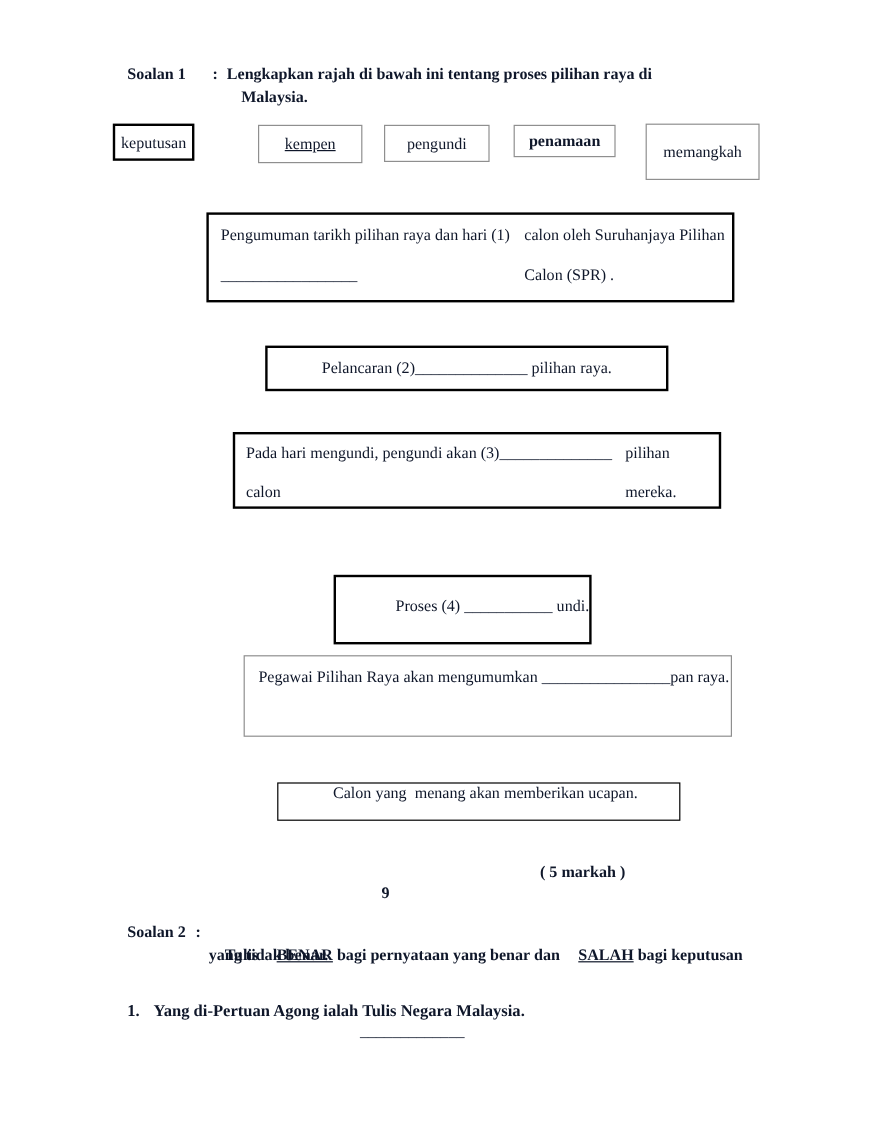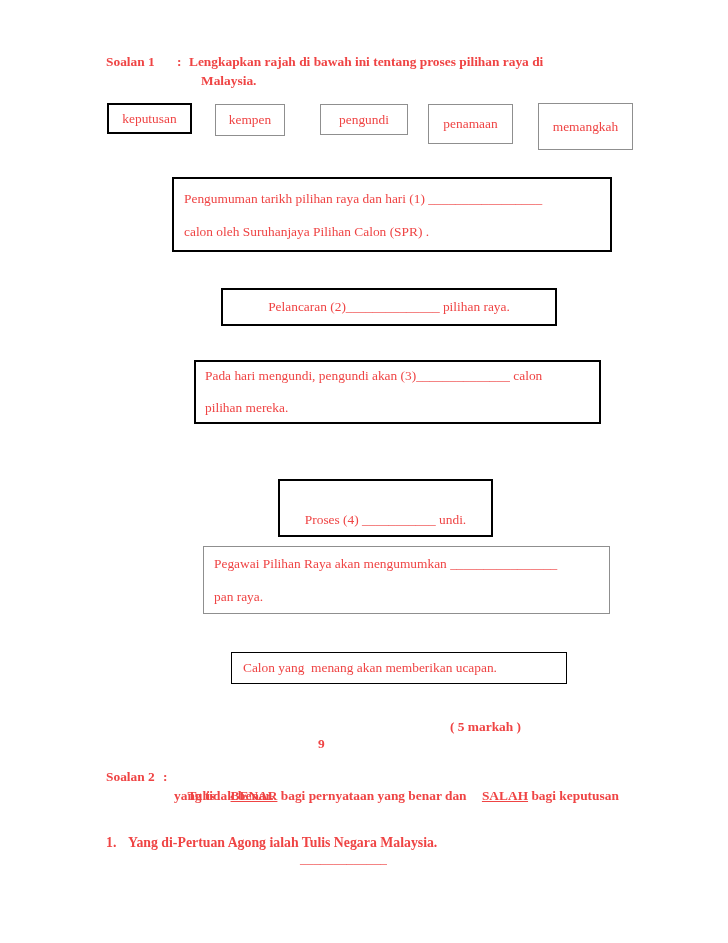--- a/index.html
+++ b/index.html
@@ -1,32 +1,32 @@
 <!DOCTYPE html>
 <html><head>
 <meta charset="utf-8">
 <style>
   * { margin:0; padding:0; box-sizing:border-box; }
   html,body { background:#ffffff; }
   .page {
     position:relative; width:728px; height:943px; background:#ffffff;
-    color:#ef4444; font-family:"Liberation Serif","DejaVu Serif",serif;
+    color:#0f172a; font-family:"Liberation Serif","DejaVu Serif",serif;
     overflow:hidden;
   }
   .abs { position:absolute; white-space:pre-wrap; }
   .t  { font-size:13.4px; line-height:19px; }
   .b  { font-weight:bold; }
   .u  { text-decoration:underline;padding-left:12px; }
   .wb {
     position:absolute; display:flex; align-items:center; justify-content:center;
     font-size:13.4px; background:#fff; white-space:pre;
   }
   .wb-dark  { border:2px solid #000000; }
   .wb-light { border:1px solid #8f8f8f; }
-  .fbox { position:absolute; font-size:13.4px; background:#fff; display:flex; flex-direction:column; }
+  .fbox { position:absolute; font-size:13.4px; background:#fff; display:flex; flex-direction:row; }
   .fbox .fline { white-space:pre-wrap; }
   .bd2 { border:2px solid #000000; }
   .bd1 { border:1px solid #000000; }
   .bdg { border:1px solid #8f8f8f; }
   .two-line  { justify-content:center; padding-left:10px; }
   .two-line .fline { line-height:33px; }
   .one-center { justify-content:center; align-items:center; }
   .bottom-center { justify-content:flex-end; align-items:center; padding-bottom:7px;margin-top:24px; }
   .one-left { justify-content:center; padding-left:11px; }
   .q1 { font-size:13.8px; }
@@ -34,24 +34,24 @@
 </head>
 <body>
 
 <div class="page">
 
   <div class="abs t b" style="left:106px; top:52px;">Soalan 1</div>
   <div class="abs t b" style="left:177px; top:52px;">:</div>
   <div class="abs t b" style="left:189px; top:52px;">Lengkapkan rajah di bawah ini tentang proses pilihan raya di</div>
   <div class="abs t b" style="left:201px; top:71px;">Malaysia.</div>
 
-  <div class="wb wb-dark" style="left:107px; top:103px; width:85px; height:31px;">keputusan</div>
-  <div class="wb wb-light" style="left:215px; top:104px; width:70px; height:32px;">kempen</div>
+  <div class="wb wb-dark" style="left:94px; top:103px; width:68px; height:31px;">keputusan</div>
+  <div class="wb wb-light" style="left:215px; top:104px; width:87px; height:32px;text-decoration:underline;">kempen</div>
   <div class="wb wb-light" style="left:320px; top:104px; width:88px; height:31px;">pengundi</div>
-  <div class="wb wb-light" style="left:428px; top:104px; width:85px; height:40px;">penamaan</div>
+  <div class="wb wb-light" style="left:428px; top:104px; width:85px; height:27px;font-weight:bold;">penamaan</div>
   <div class="wb wb-light" style="left:538px; top:103px; width:95px; height:47px;">memangkah</div>
 
   <div class="fbox bd2 two-line" style="left:172px; top:177px; width:440px; height:75px;">
     <div class="fline">Pengumuman tarikh pilihan raya dan hari (1) _________________</div>
     <div class="fline">calon oleh Suruhanjaya Pilihan Calon (SPR) .</div>
   </div>
 
   <div class="fbox bd2 one-center" style="left:221px; top:288px; width:336px; height:38px;">
     <div class="fline">Pelancaran (2)______________ pilihan raya.</div>
   </div>

